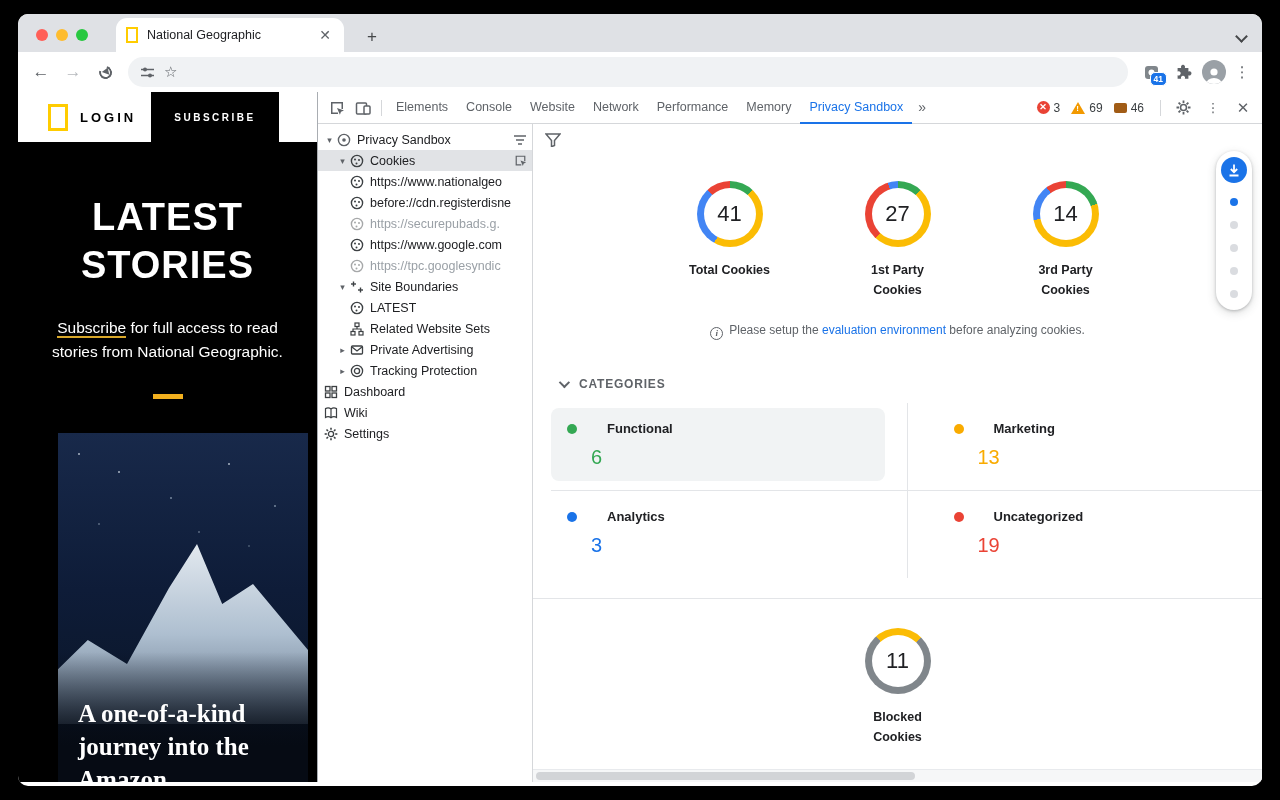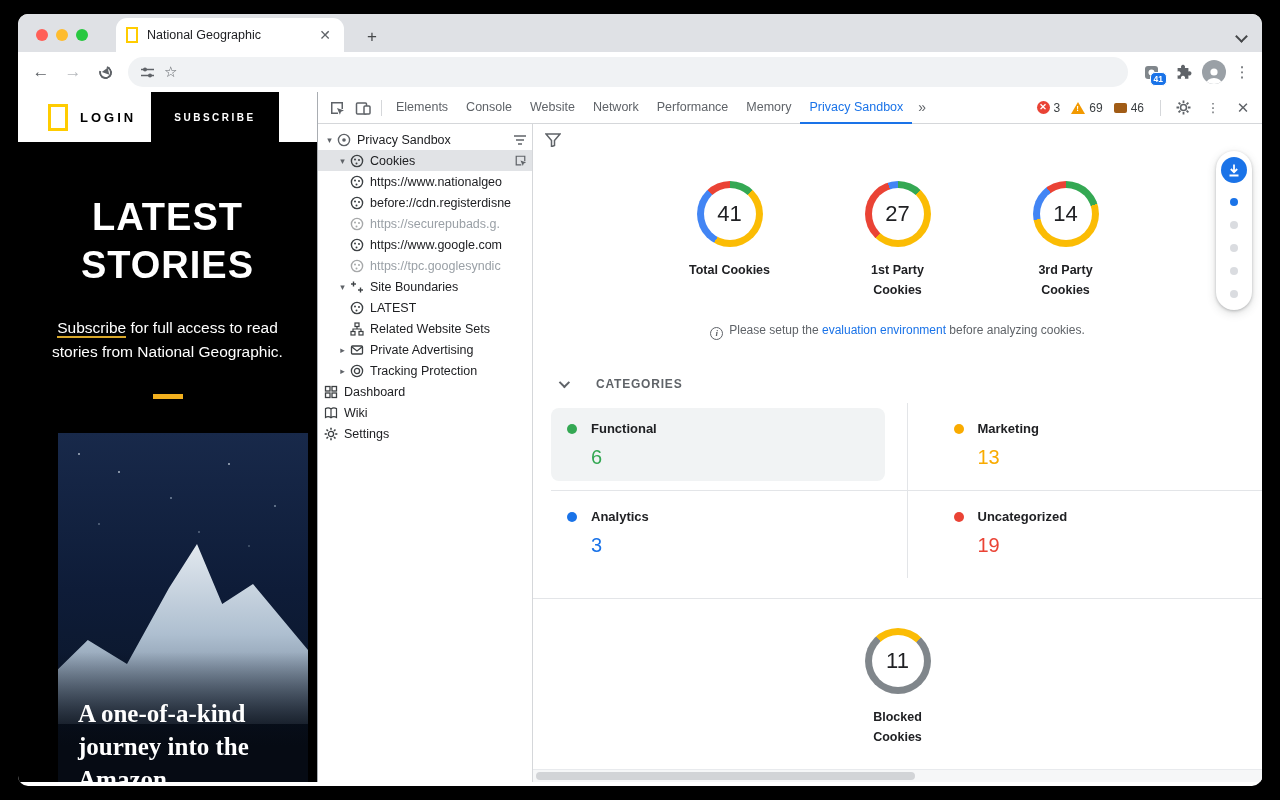--- a/index.html
+++ b/index.html
@@ -93,30 +93,30 @@
   .donut-row { display:flex; justify-content:center; gap:56px; margin-top:57px; }
   .donut-block { width:112px; }
   .donut { width:66px; height:66px; border-radius:50%; margin:0 auto; position:relative; display:flex; align-items:center; justify-content:center; }
   .donut::after { content:""; position:absolute; inset:7px; background:#fff; border-radius:50%; }
   .donut .val { position:relative; z-index:1; font-size:22px; color:#202124; }
   .donut-label { margin:13px auto 0; width:82px; text-align:center; font-size:12.5px; font-weight:700; color:#202124; line-height:1.6; }
   .info-line { margin-top:23px; text-align:center; font-size:12px; color:#5f6368; }
   .info-i { display:inline-block; width:13px; height:13px; border:1px solid #5f6368; border-radius:50%; font-size:9px; line-height:11px; text-align:center; margin-right:6px; vertical-align:-2px; font-family:"Liberation Serif", serif; font-style:italic; font-weight:700; }
   .info-link { color:#1a73e8; }
 
-  .cat-header { margin:37px 0 0 26px; display:flex; align-items:center; gap:29px; color:#5f6368; font-size:12px; font-weight:700; letter-spacing:.8px; }
+  .cat-header { margin:37px 0 0 26px; display:flex; align-items:center; gap:12px; color:#5f6368; font-size:12px; font-weight:700; letter-spacing:.8px; }
   .chev-down { width:8px; height:8px; border-right:2px solid #5f6368; border-bottom:2px solid #5f6368; transform:rotate(45deg) translateY(-2px); }
 
   .cat-grid { display:grid; grid-template-columns:1fr 1fr; margin:12px 0 0 18px; }
   .cat-cell { padding:5px 22px 9px 0; }
   .cat-cell.col2 { border-left:1px solid #e3e5e8; padding-left:30px; }
   .cat-cell.row1 { border-bottom:1px solid #e3e5e8; }
   .cat-inner { padding:13px 16px 12px; border-radius:8px; }
   .cat-inner.highlight { background:#f1f3f4; }
-  .cat-head { display:flex; align-items:center; gap:14px; }
+  .cat-head { display:flex; align-items:center; gap:30px; }
   .cat-dot { width:10px; height:10px; border-radius:50%; flex:none; }
   .cat-name { font-size:13px; font-weight:700; color:#202124; }
   .cat-count { margin:10px 0 0 24px; font-size:20px; }
 
   .section-divider { border-top:1px solid #e3e5e8; margin-top:20px; }
   .blocked-block { margin-top:29px; }
 
   .float-card { position:absolute; right:10px; top:27px; width:36px; background:#fff; border-radius:18px; padding:6px 0 12px; display:flex; flex-direction:column; align-items:center; gap:15px; box-shadow:0 1px 3px rgba(60,64,67,.3), 0 3px 8px 1px rgba(60,64,67,.15); }
   .dl-btn { width:26px; height:26px; border-radius:50%; background:#1a73e8; display:flex; align-items:center; justify-content:center; }
   .dot { width:8px; height:8px; border-radius:50%; background:#dadce0; }

